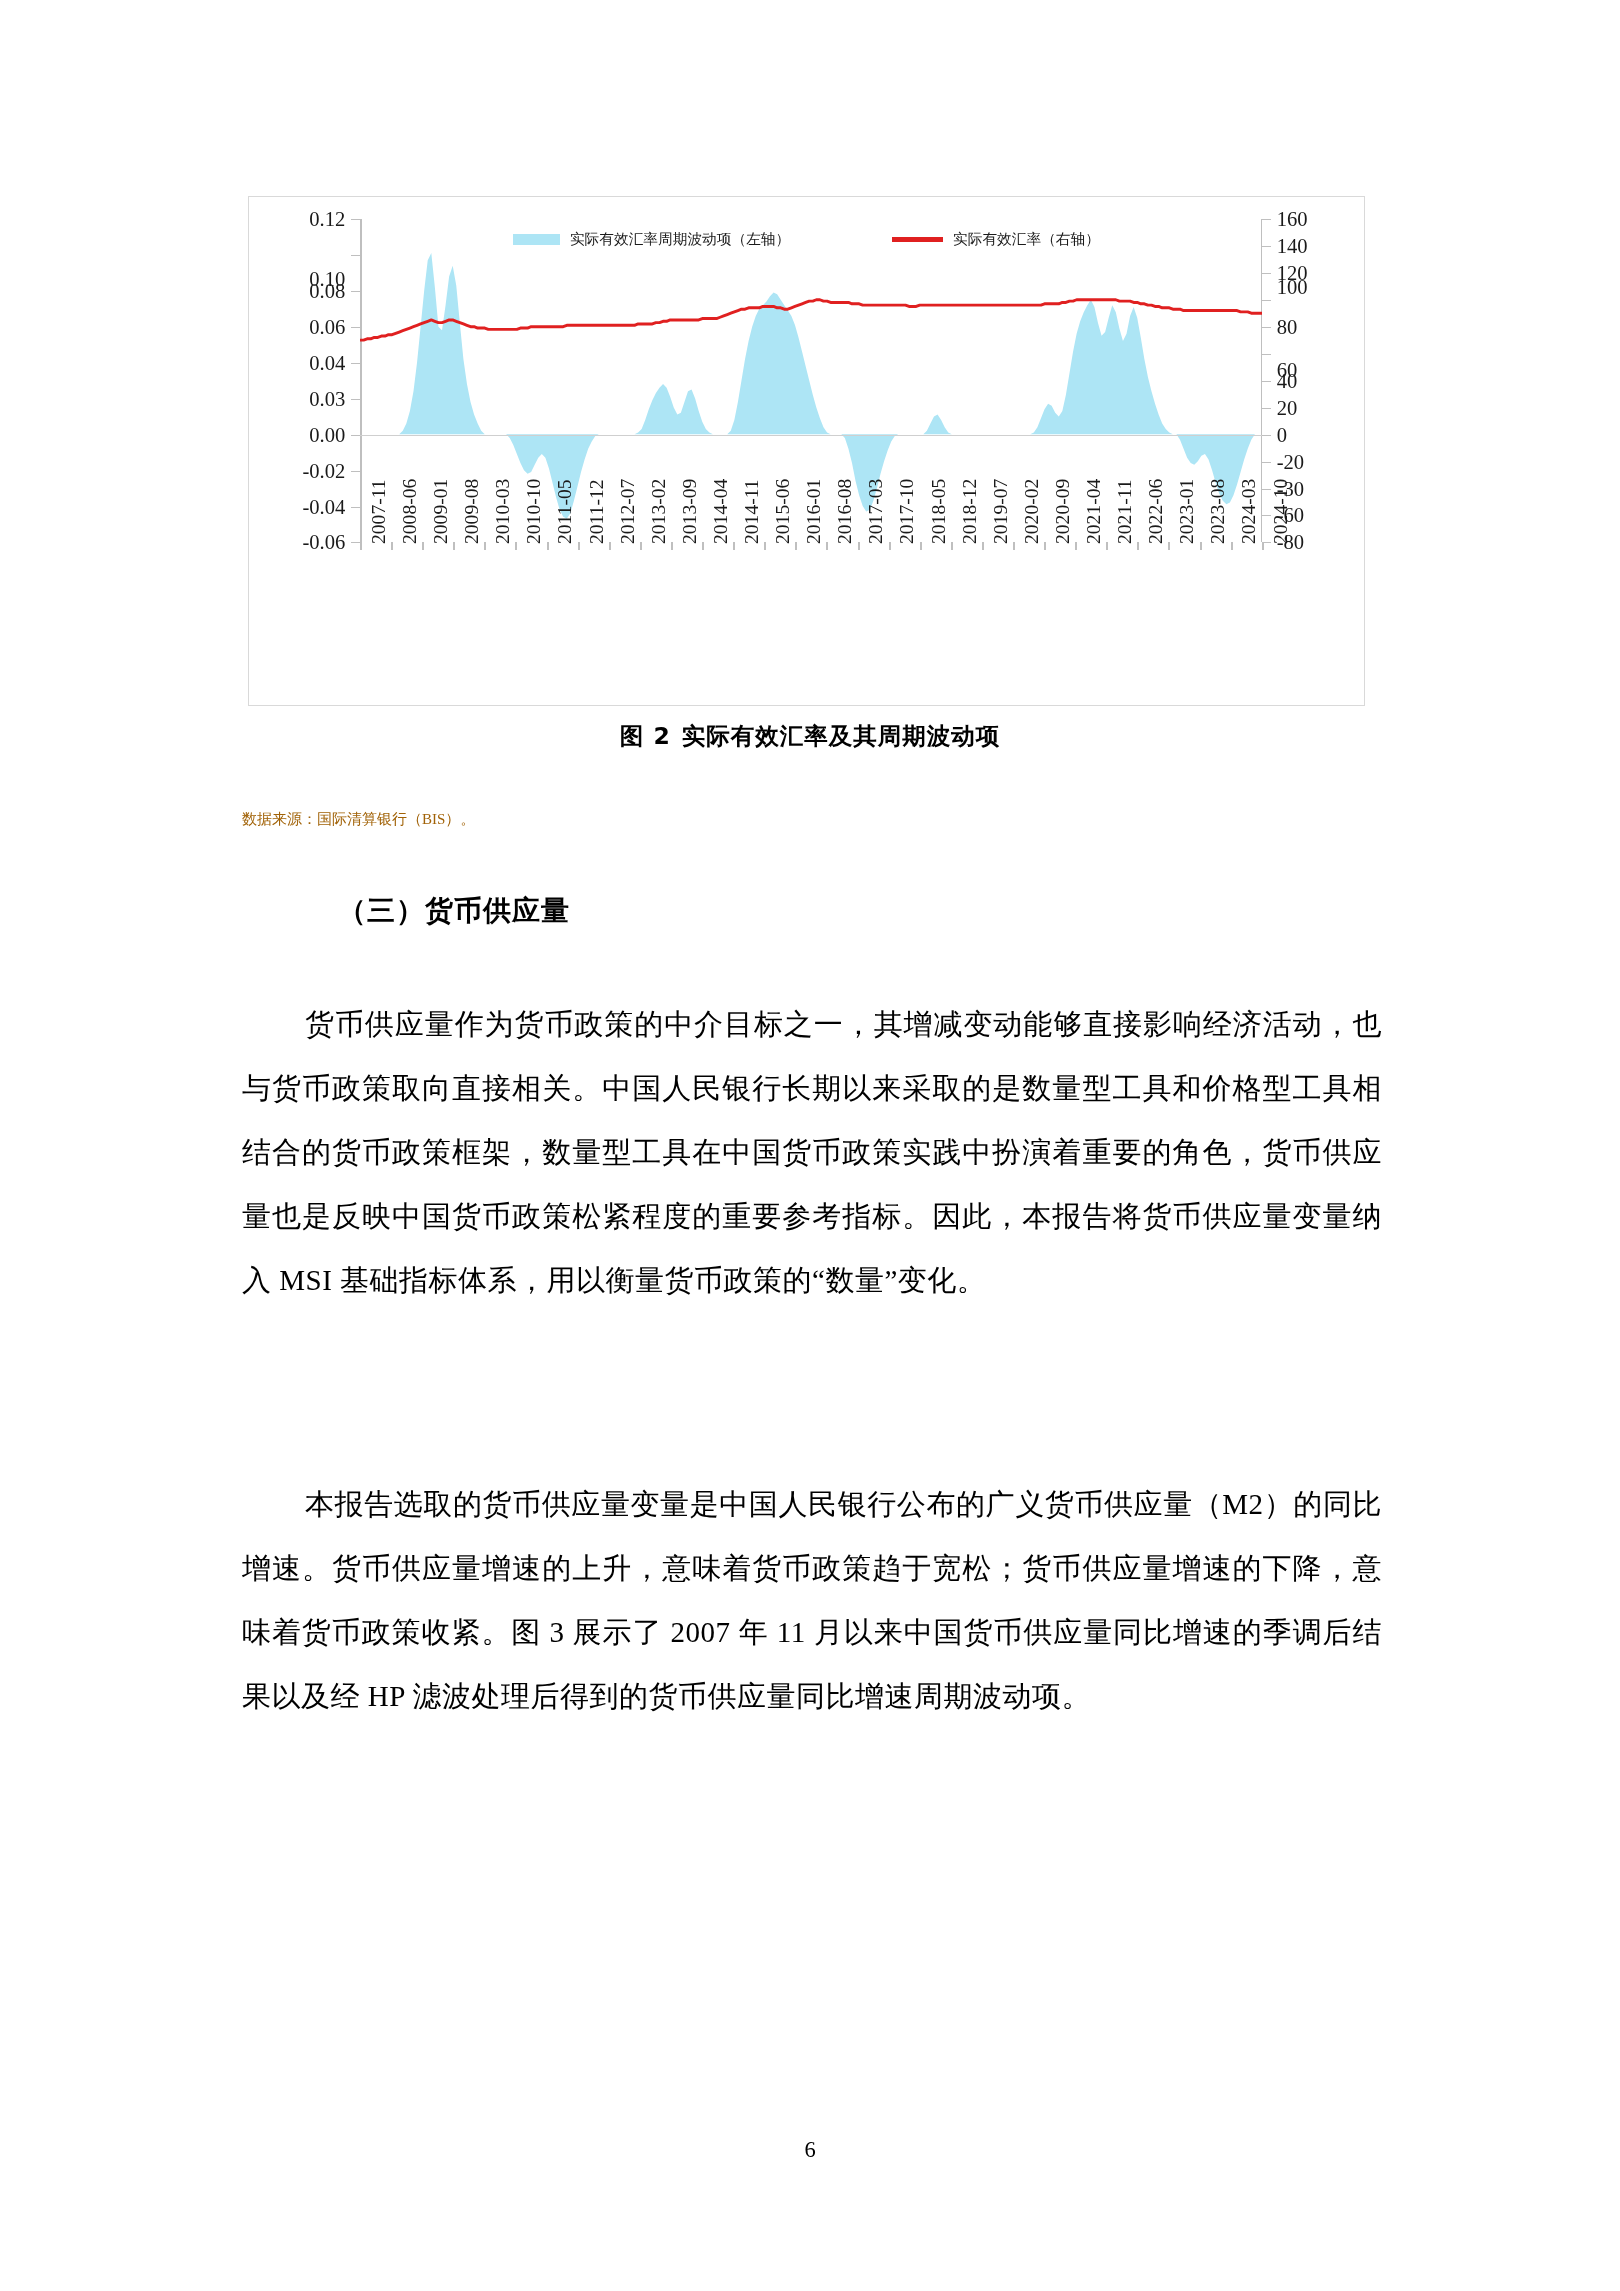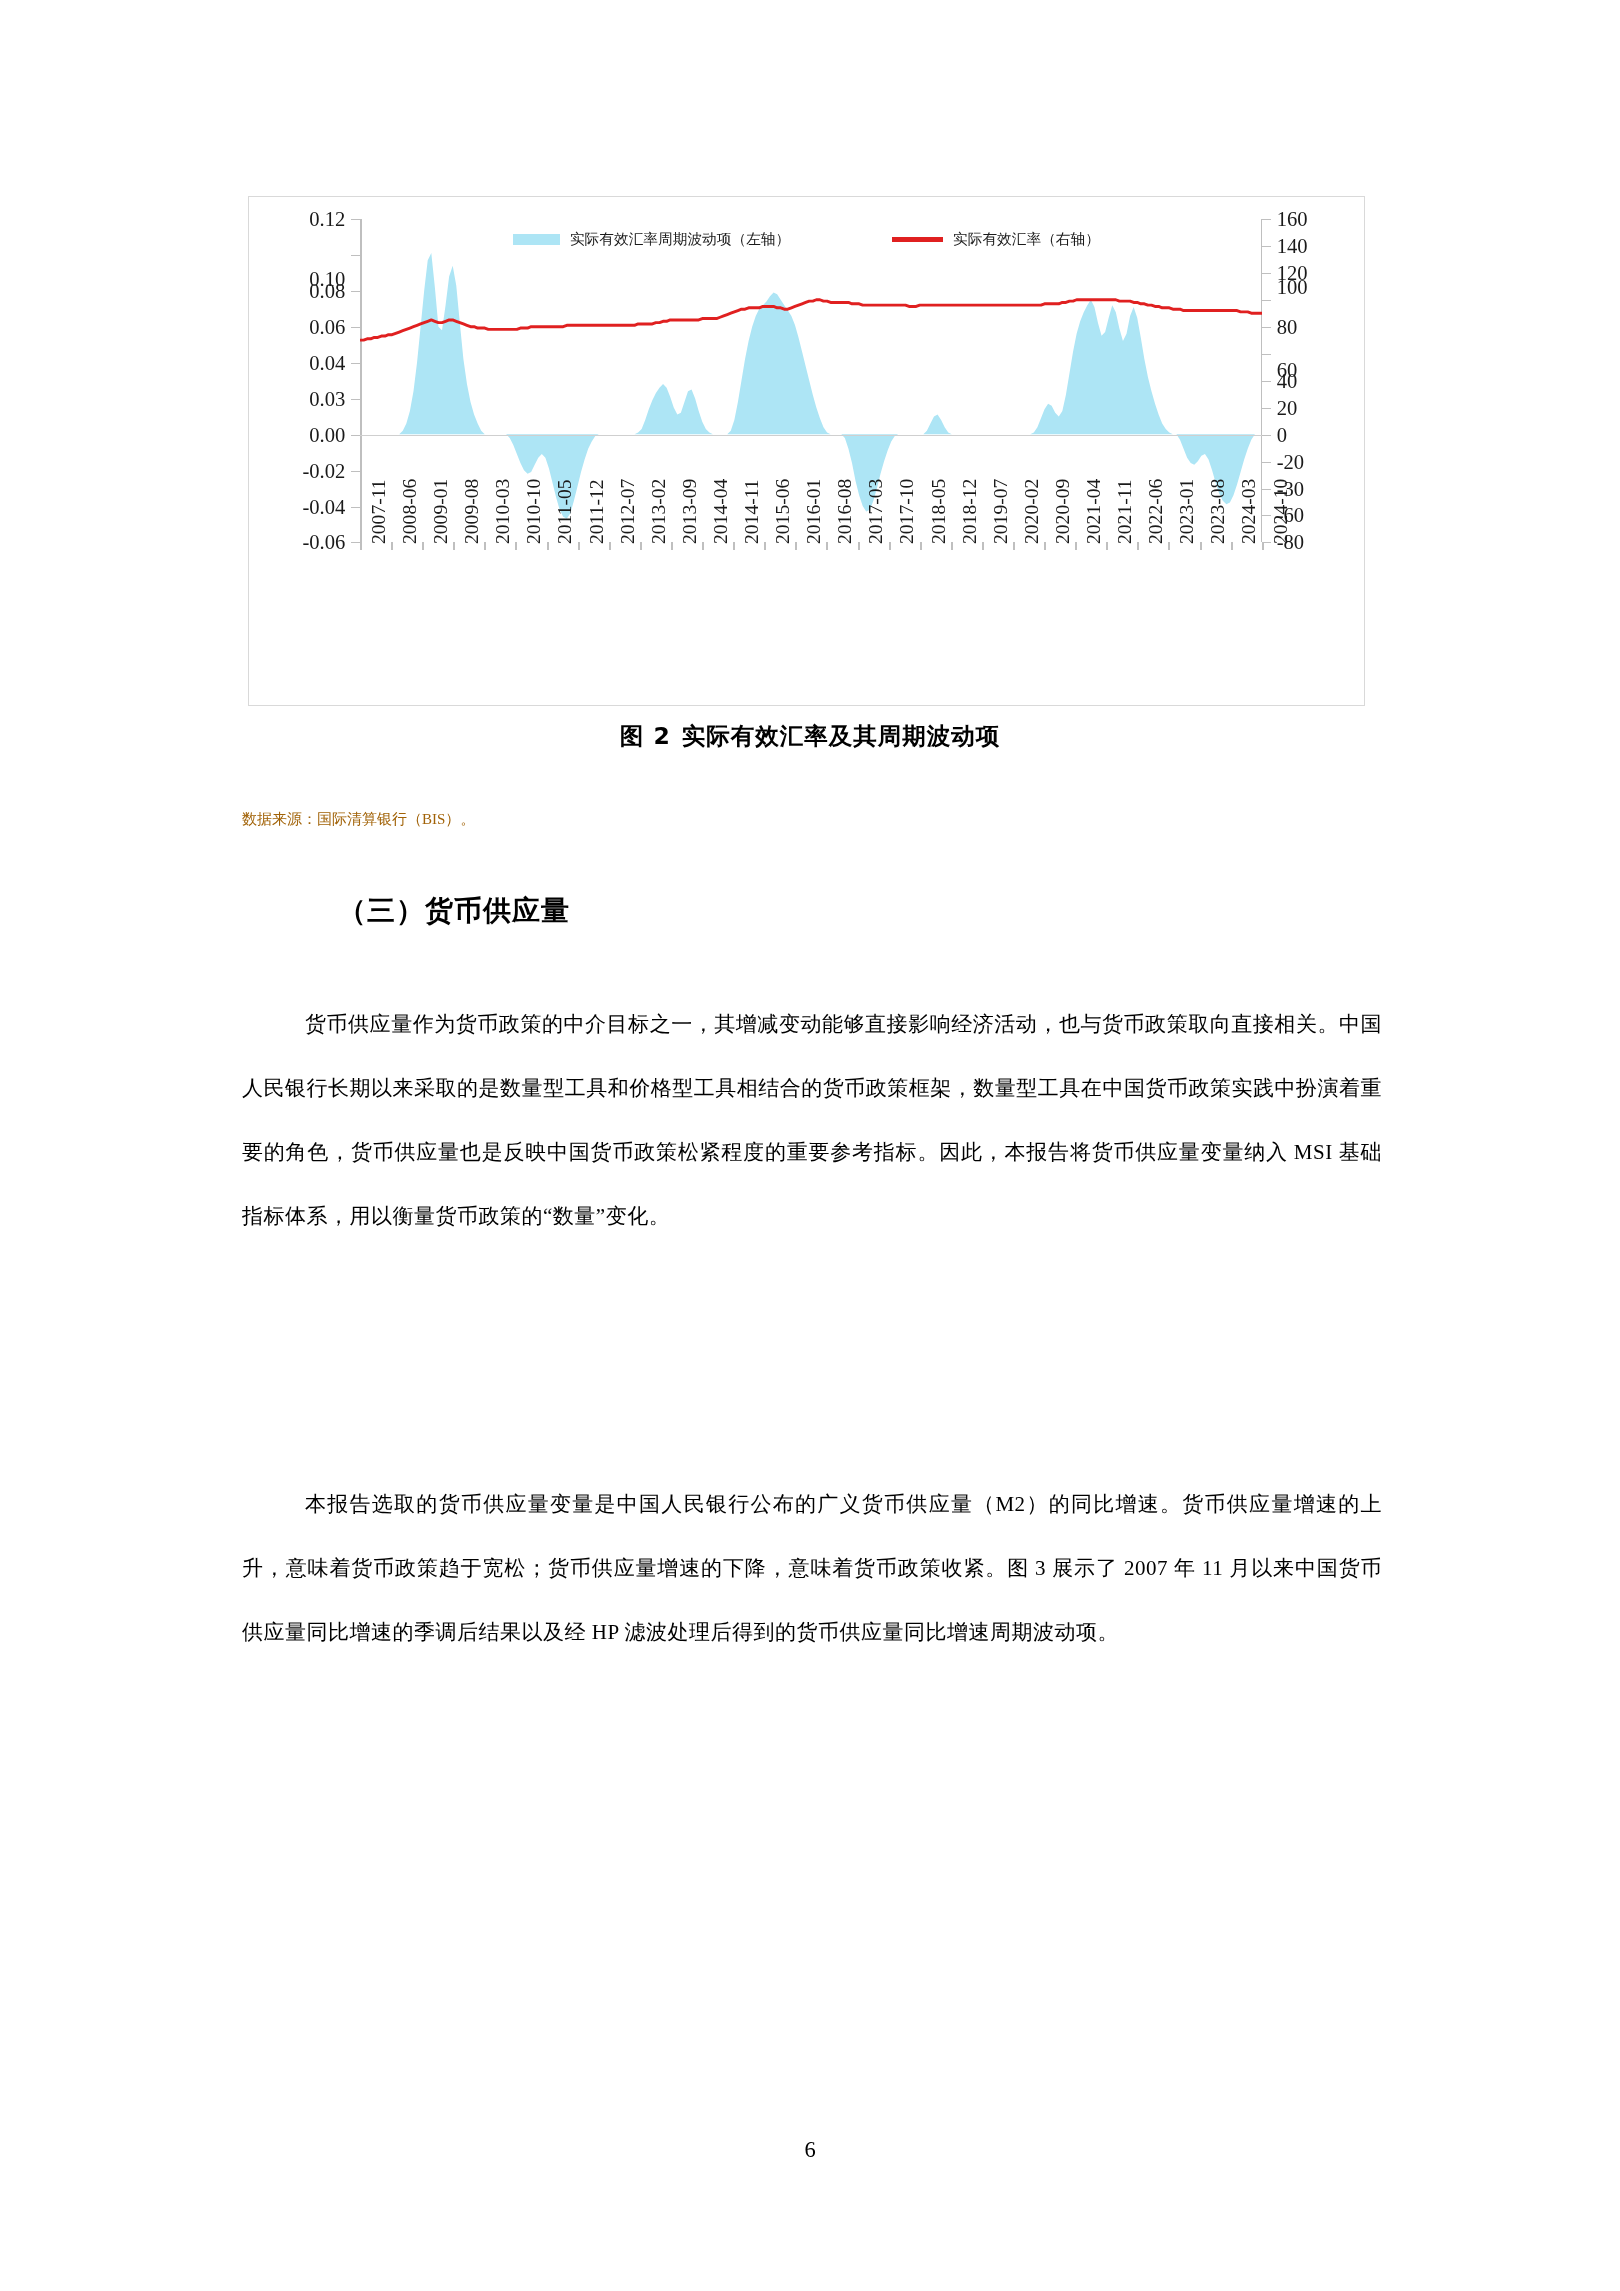--- a/index.html
+++ b/index.html
@@ -108,21 +108,21 @@
     font-family:"DejaVu Sans", sans-serif;
     font-weight:bold;
     font-size:28px; color:#000;
     letter-spacing:1px;
   }
 
   .para {
     position:absolute;
     left:242px; width:1140px;
     font-family:"Liberation Serif", serif;
-    font-size:21px;
+    font-size:29px;
     line-height:64px;
     color:#000;
     text-align:justify;
     text-justify:inter-character;
     text-indent:63px;
     letter-spacing:0.5px;
   }
   #para1 { top:992px; }
   #para2 { top:1472px; }
 

